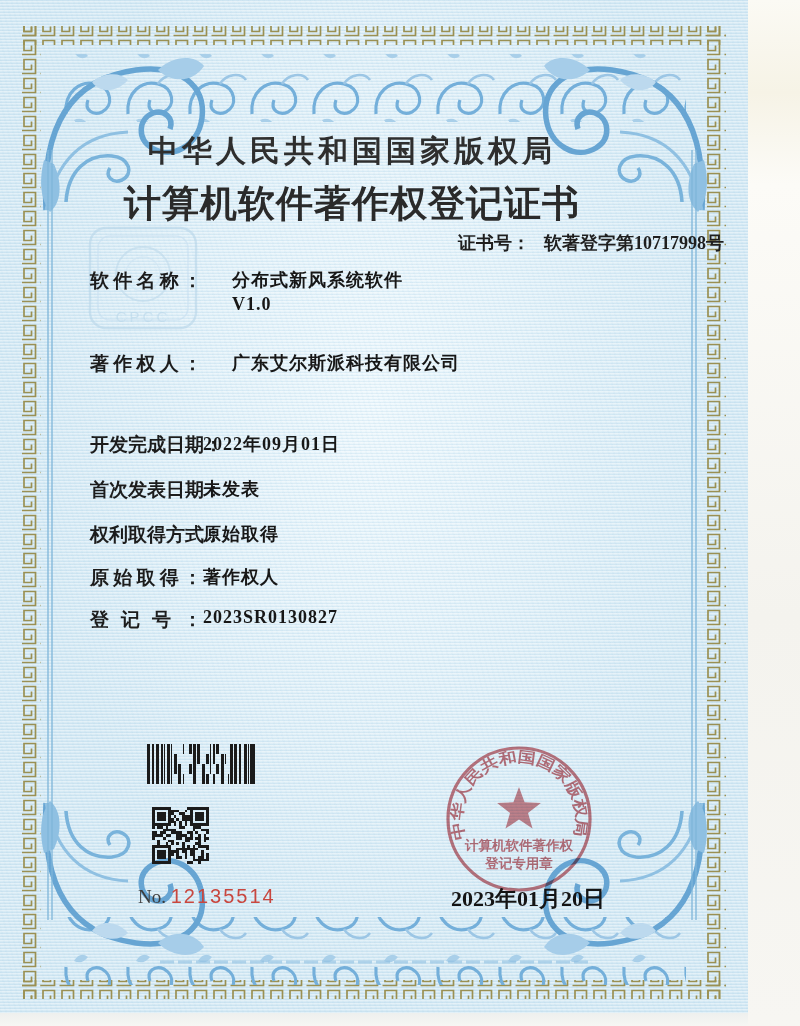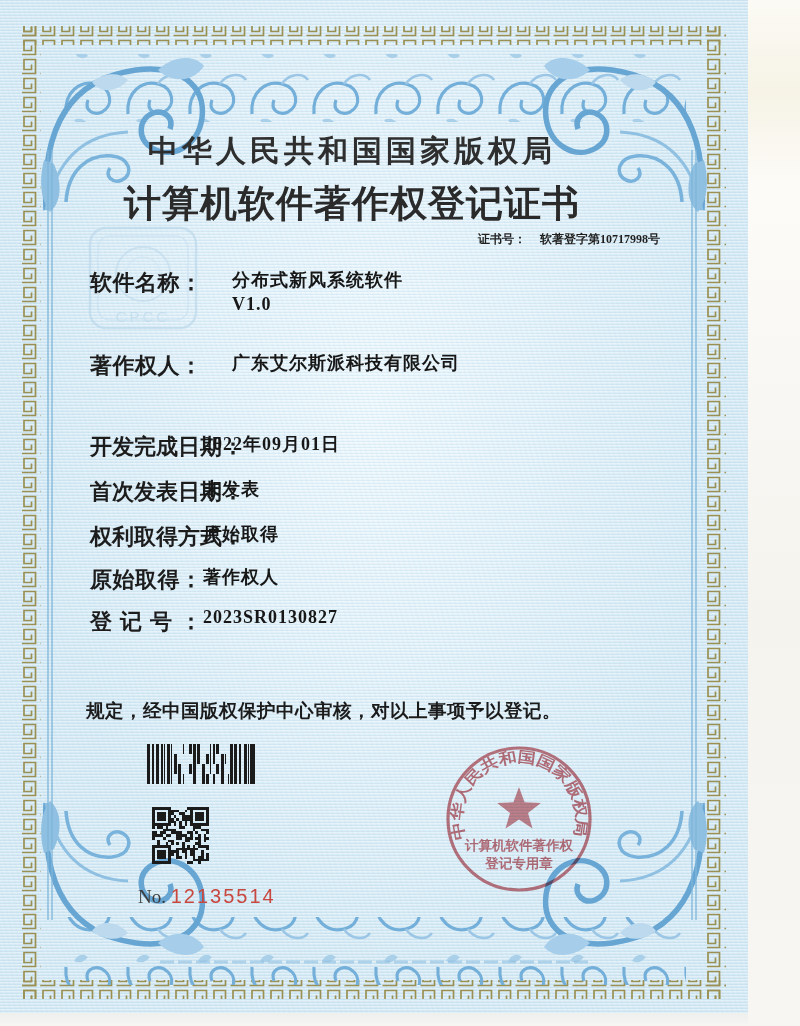--- a/index.html
+++ b/index.html
@@ -30,26 +30,26 @@
   .deco{position:absolute;left:0;top:0;width:748px;height:1013px;}
   .txt{position:absolute;white-space:nowrap;color:#232323;}
   .authority{
     left:48px;top:131px;width:608px;text-align:center;
     font-size:30px;font-weight:bold;letter-spacing:4px;color:#2e2e2e;
   }
   .cert-title{
     left:48px;top:179px;width:608px;text-align:center;
     font-size:37px;font-weight:bold;letter-spacing:1px;color:#2a2a2a;
   }
-  .certno{left:458px;top:231px;font-size:12px;font-weight:bold;color:#1f1f1f;margin-left:20px;}
+  .certno{left:458px;top:231px;font-size:18px;font-weight:bold;color:#1f1f1f;}
   .certno .gap{display:inline-block;width:14px;}
   .row{position:absolute;left:90px;white-space:nowrap;}
   .lbl{
     display:inline-block;width:112px;
-    font-size:22px;font-weight:bold;color:#1c1c1c;
+    font-size:19px;font-weight:bold;color:#1c1c1c;
     text-align:justify;text-align-last:justify;
     font-family:"Liberation Serif", serif;
   }
   .val{
     position:absolute;top:0;white-space:nowrap;
     font-size:18px;font-weight:bold;color:#171717;letter-spacing:1px;
     font-family:Liberation Serif, serif;
   }
   .val.x1{left:142px;}  
   .val.x2{left:113px;}  
@@ -158,21 +158,20 @@
     </div>
     <div class="row" style="top:565px">
       <span class="lbl">原始取得：</span>
       <span class="val x2">著作权人</span>
     </div>
     <div class="row" style="top:607px">
       <span class="lbl">登记号：</span>
       <span class="val x2">2023SR0130827</span>
     </div>
 
-    <div class="statement-line st2">规定，经中国版权保护中心审核，对以上事项予以登记。</div>
 
     <svg id="barcode-svg" class="barcode" viewBox="0 0 108 40" preserveAspectRatio="none" shape-rendering="crispEdges" aria-hidden="true">
         <rect x="0" y="0" width="3" height="40" fill="#1b1b1b"></rect>
         <rect x="105" y="0" width="3" height="40" fill="#1b1b1b"></rect>
         <rect x="5" y="0" width="2" height="40" fill="#1b1b1b"></rect>
         <rect x="9" y="0" width="3" height="40" fill="#1b1b1b"></rect>
         <rect x="14" y="0" width="2" height="40" fill="#1b1b1b"></rect>
         <rect x="17" y="0" width="1" height="40" fill="#1b1b1b"></rect>
         <rect x="20" y="0" width="3" height="40" fill="#1b1b1b"></rect>
         <rect x="24" y="0" width="1" height="40" fill="#1b1b1b"></rect>
@@ -454,20 +453,21 @@
         <rect x="13" y="20" width="1" height="1" fill="#1b1b1b"></rect>
         <rect x="14" y="20" width="1" height="1" fill="#1b1b1b"></rect>
         <rect x="17" y="20" width="1" height="1" fill="#1b1b1b"></rect>
       </svg>
 
     <div class="txt serial">
       <span>No.</span>
       <span class="num">12135514</span>
     </div>
 
+    <div class="txt issue-date">2023年01月20日</div>
 
     <svg class="stamp" viewBox="0 0 150 150" aria-hidden="true">
       <circle cx="75" cy="75" r="71" fill="none" stroke="#c25a63" stroke-width="3.2"></circle>
       <path id="stampArc" d="M21.4 94.5 A57 57 0 1 1 128.6 94.5" fill="none"></path>
       <text font-size="15" font-weight="bold" fill="#bf545d" font-family="Liberation Sans, sans-serif">
         <textPath href="#stampArc" startOffset="0" textLength="215" lengthAdjust="spacingAndGlyphs">中华人民共和国国家版权局</textPath>
       </text>
       <polygon points="75,43 80.6,58.3 96.9,58.9 84,68.9 88.5,84.6 75,75.5 61.5,84.6 66,68.9 53.1,58.9 69.4,58.3" fill="#c25a63" opacity=".9"></polygon>
       <text x="75" y="106" text-anchor="middle" font-size="13.5" font-weight="bold" fill="#bf545d" font-family="Liberation Sans, sans-serif">计算机软件著作权</text>
       <text x="75" y="124" text-anchor="middle" font-size="13.5" font-weight="bold" fill="#bf545d" font-family="Liberation Sans, sans-serif">登记专用章</text>

